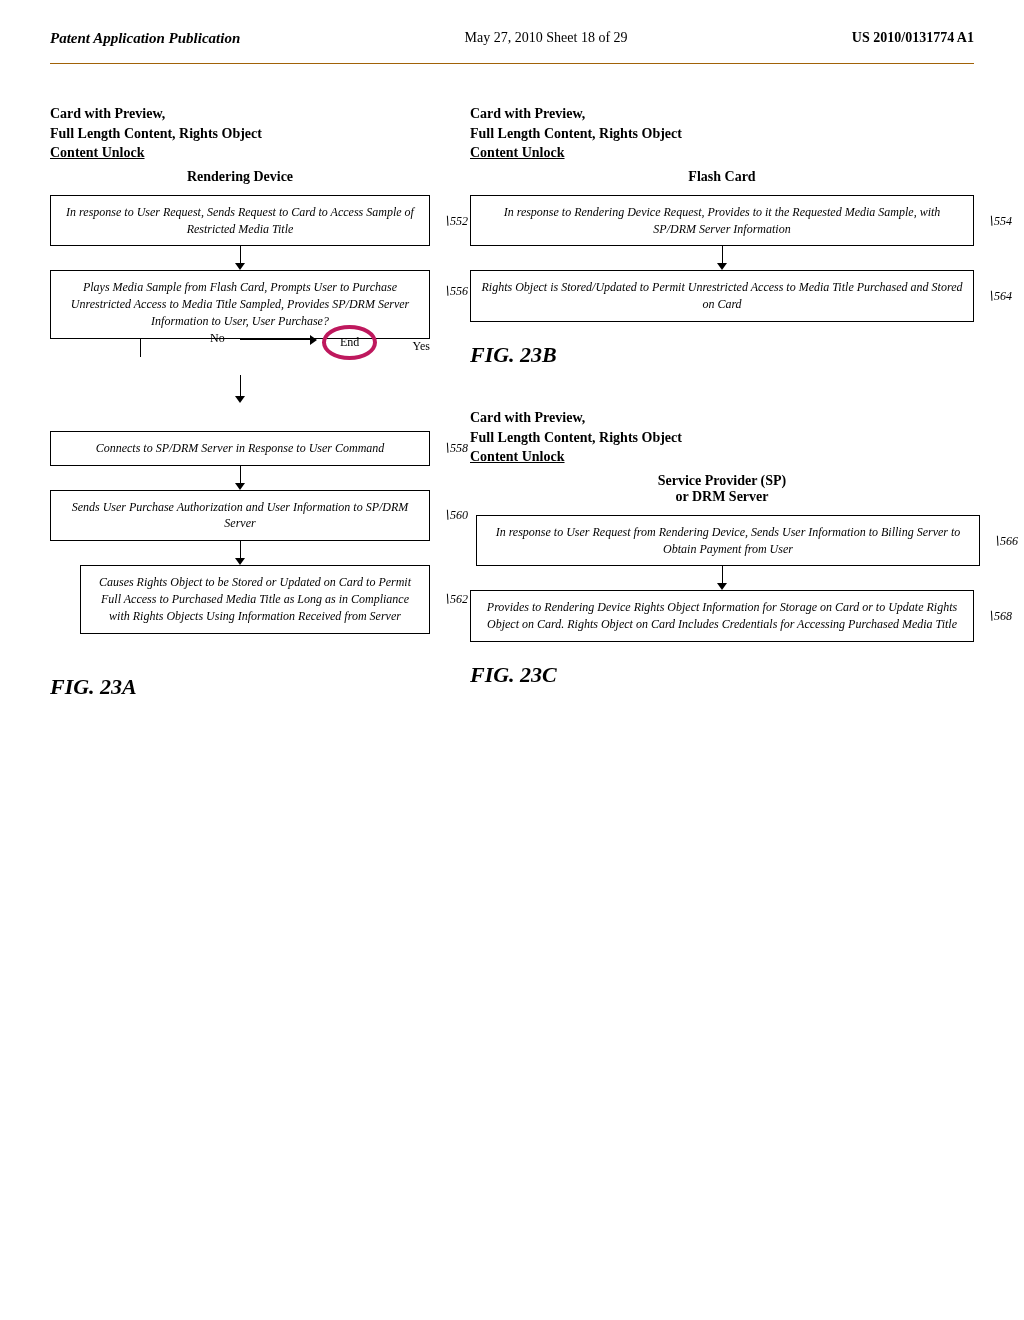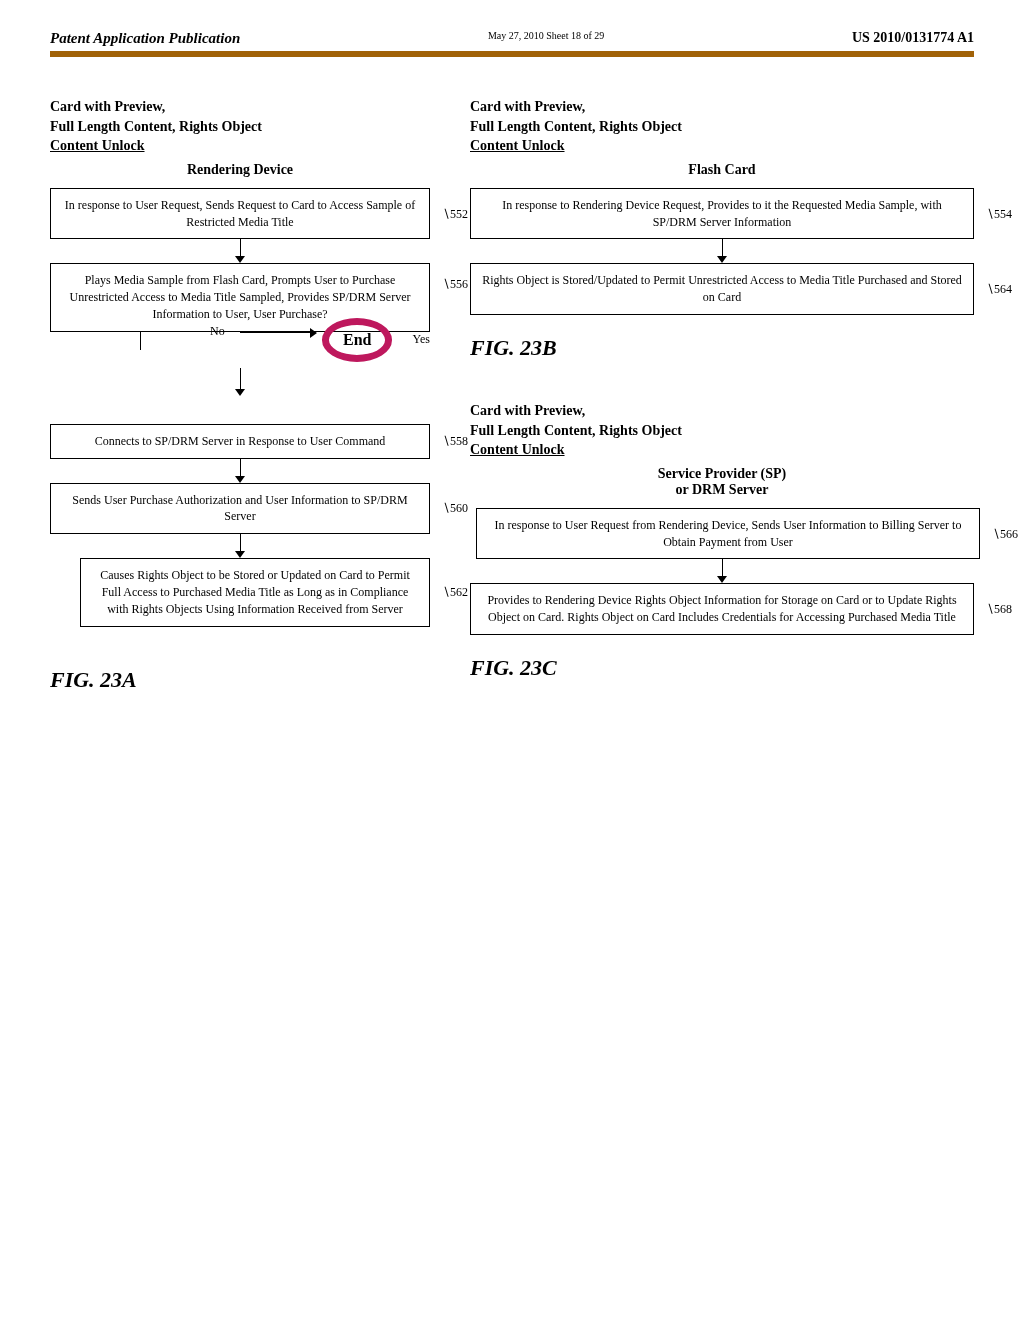--- a/index.html
+++ b/index.html
@@ -15,31 +15,31 @@
       width: 1024px;
       min-height: 1320px;
       background: #fff;
       padding: 30px 50px;
     }
     
     .header {
       display: flex;
       justify-content: space-between;
       align-items: flex-start;
-      border-bottom: 6px solid #a16207;
-      padding-bottom: 4px;
+      border-bottom: 1px solid #a16207;
+      padding-bottom: 16px;
       margin-bottom: 40px;
     }
     .header-left {
       font-weight: bold;
       font-size: 15px;
       font-style: italic;
     }
     .header-center {
-      font-size: 10px;
+      font-size: 14px;
       text-align: left;
     }
     .header-right {
       font-size: 14px;
       font-weight: bold;
     }
 
     
     .content {
       display: flex;
@@ -77,20 +77,21 @@
       padding: 8px 10px;
       font-size: 12px;
       text-align: center;
       background: #fff;
       line-height: 1.4;
       position: relative;
     }
     .flow-box-wrap {
       position: relative;
       width: 100%;
+      font-style: italic;
     }
 
     
     .fig-label {
       font-size: 22px;
       font-weight: bold;
       font-style: italic;
       text-align: left;
       margin-top: 20px;
     }
@@ -124,26 +125,25 @@
       width: 0;
       height: 0;
       border-left: 5px solid transparent;
       border-right: 5px solid transparent;
       border-top: 7px solid #000;
       margin: 0 auto;
     }
 
     
     .oval {
-      border: 7px solid #be185d;
+      border: 4px solid #be185d;
       border-radius: 50%;
       padding: 6px 14px;
-      font-size: 16px;
+      font-size: 12px;
       display: inline-block;
-      font-weight: bold;
     }
   </style>
 </head>
 <body>
 
 <div class="page">
 
   <div class="header">
     <div class="header-left">
       <span>Patent Application Publication</span>

